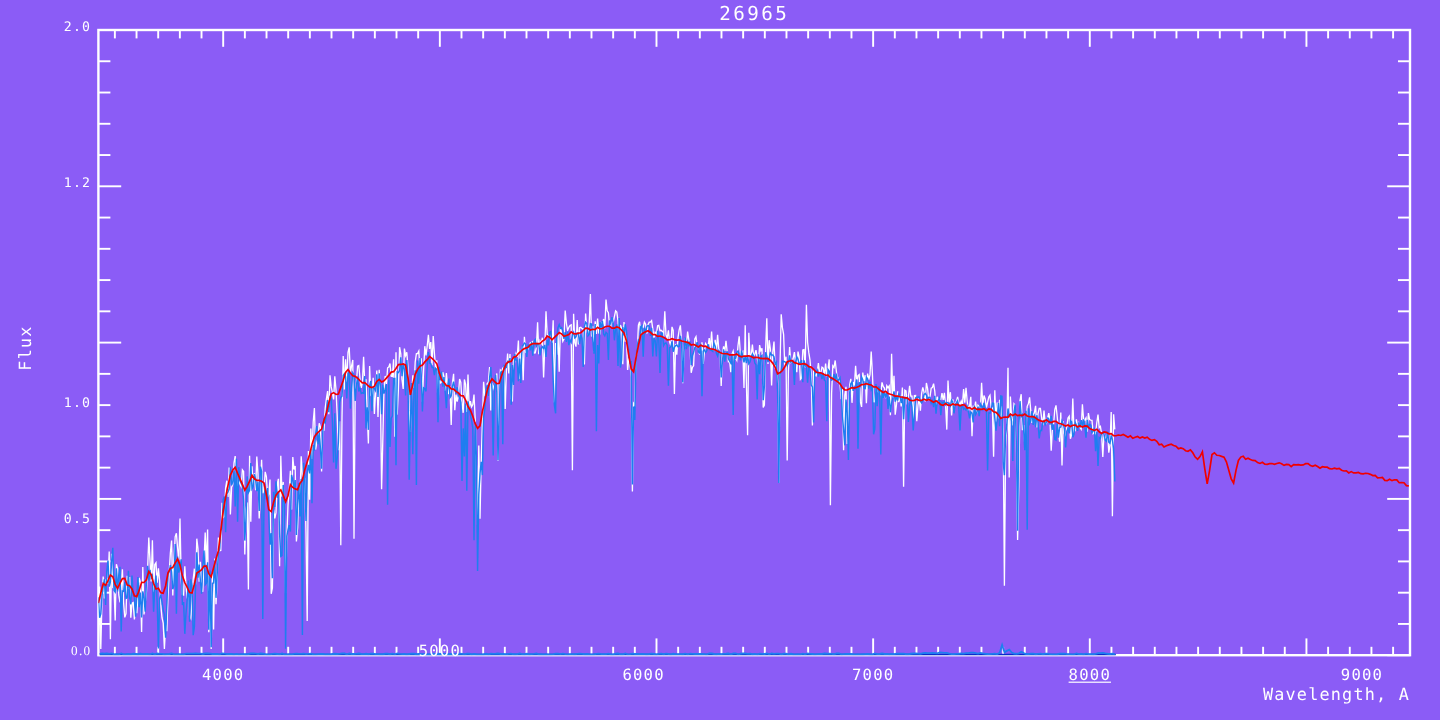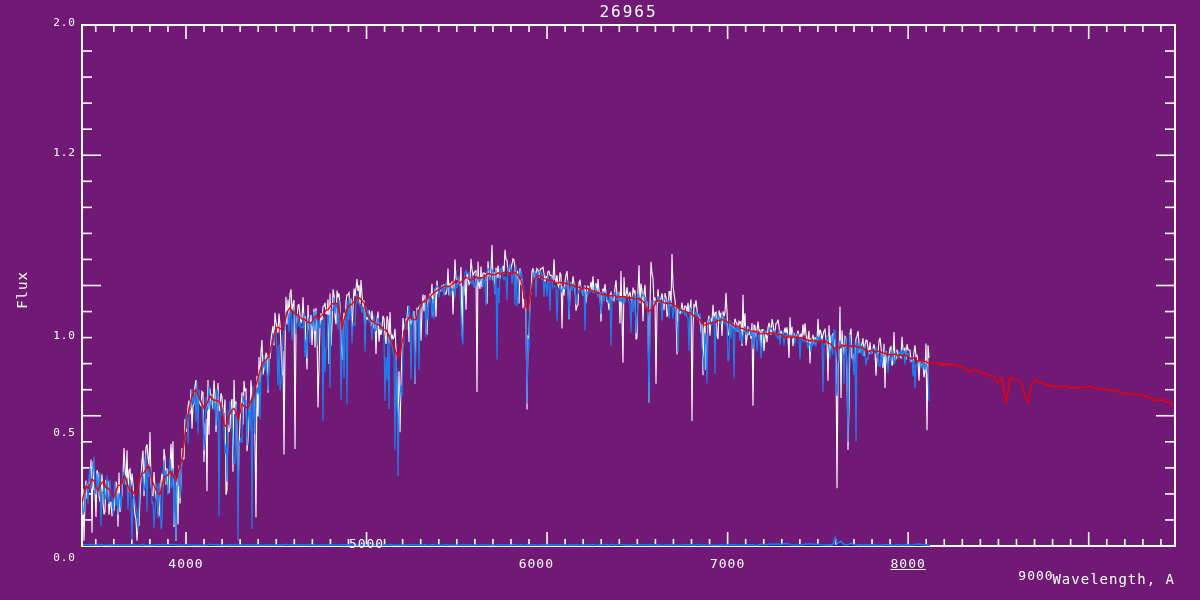--- a/index.html
+++ b/index.html
@@ -1,16 +1,16 @@
 <!DOCTYPE html>
 <html><head>
 <meta charset="utf-8">
 <style>
   html,body{margin:0;padding:0;background:#000;}
-  .figure{position:relative;width:1200px;height:600px;background:#701a75;overflow:hidden;
+  .figure{position:relative;width:1200px;height:600px;background:#8b5cf6;overflow:hidden;
           font-family:"DejaVu Sans Mono","Liberation Mono",monospace;color:#fff;}
   svg{position:absolute;left:0;top:0;}
   .chart-title{position:absolute;left:82px;top:2px;width:1093px;text-align:center;
                font-size:16px;letter-spacing:2px;color:#fff;}
   .x-axis-label{position:absolute;left:82px;top:571px;width:1093px;text-align:right;
                 font-size:14px;letter-spacing:1px;color:#fff;}
   .y-axis-label{position:absolute;left:-28px;top:282px;width:100px;text-align:center;
                 font-size:14px;letter-spacing:1px;color:#fff;
                 transform:rotate(-90deg);transform-origin:center center;}
   .xtick{position:absolute;width:60px;text-align:center;font-size:13px;letter-spacing:1px;color:#fff;}
@@ -203,20 +203,20 @@
     </svg>
   <div class="chart-title">26965</div>
   <div class="x-axis-label">Wavelength, A</div>
   <div class="y-axis-label">Flux</div>
   <div id="ticklabels">
       <div class="xtick" style="left: 155.992px; top: 556px;">4000</div>
       <div class="xtick" style="left: 336.534px; top: 536px;">5000</div>
       <div class="xtick" style="left: 494px; top: 556px; text-align: right;">6000</div>
       <div class="xtick" style="left: 697.617px; top: 556px;">7000</div>
       <div class="xtick" style="left: 878.159px; top: 556px; text-decoration: underline;">8000</div>
-      <div class="xtick" style="left: 1006px; top: 556px; margin-top: 12px;">9000</div>
-      <div class="ytick" style="left: 32px; top: 551px;">0.0</div>
+      <div class="xtick" style="left: 1105px; top: 556px;">9000</div>
+      <div class="ytick" style="left: 32px; top: 537px; font-family: Liberation Serif, serif;">0.0</div>
       <div class="ytick" style="left: 32px; top: 406.75px; margin-top: 19px;">0.5</div>
       <div class="ytick" style="left: 32px; top: 284px; margin-top: 45px;">1.0</div>
       <div class="ytick" style="left: 32px; top: 146.25px;">1.2</div>
       <div class="ytick" style="left: 32px; top: 16px;">2.0</div>
     </div>
 </div>
 
 </body></html>

